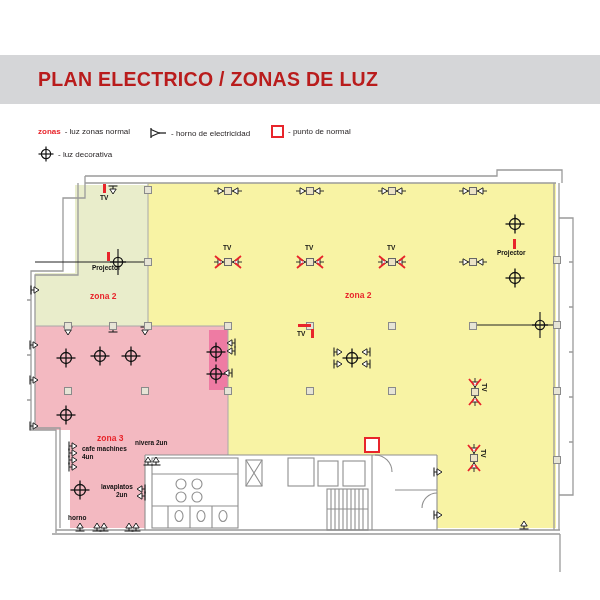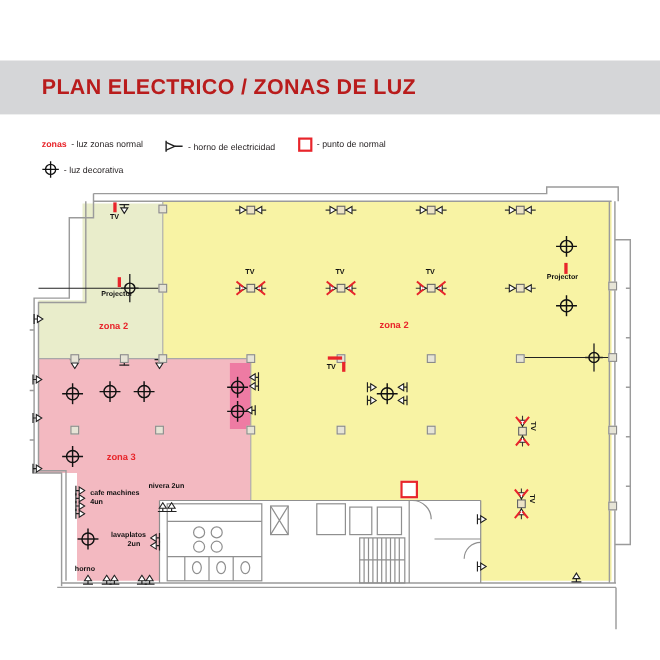--- a/index.html
+++ b/index.html
@@ -520,20 +520,20 @@
     <div class="tick" style="left:107px;top:252px;width:3px;height:9px"></div>
     <div class="tick" style="left:513px;top:239px;width:3px;height:10px"></div>
     <div class="tick" style="left:298px;top:324px;width:13px;height:3px"></div>
     <div class="tick" style="left:311px;top:329px;width:3px;height:9px"></div>
     <div class="lbl small" style="left:100px;top:195px">TV</div>
     <div class="lbl small" style="left:92px;top:265px">Projector</div>
     <div class="lbl small" style="left:497px;top:250px">Projector</div>
     <div class="lbl small" style="left:297px;top:331px">TV</div>
     <div class="lbl zone" style="left:345px;top:291px">zona 2</div>
     <div class="lbl zone" style="left:90px;top:292px">zona 2</div>
-    <div class="lbl zone" style="left:97px;top:411px">zona 3</div>
+    <div class="lbl zone" style="left:97px;top:434px">zona 3</div>
     <div class="lbl small" style="left:82px;top:446px">cafe machines</div>
     <div class="lbl small" style="left:82px;top:454px">4un</div>
     <div class="lbl small" style="left:135px;top:440px">nivera 2un</div>
     <div class="lbl small" style="left:101px;top:484px">lavaplatos</div>
     <div class="lbl small" style="left:116px;top:492px">2un</div>
     <div class="lbl small" style="left:68px;top:515px">horno</div>
   </div>
 
 </body></html>

